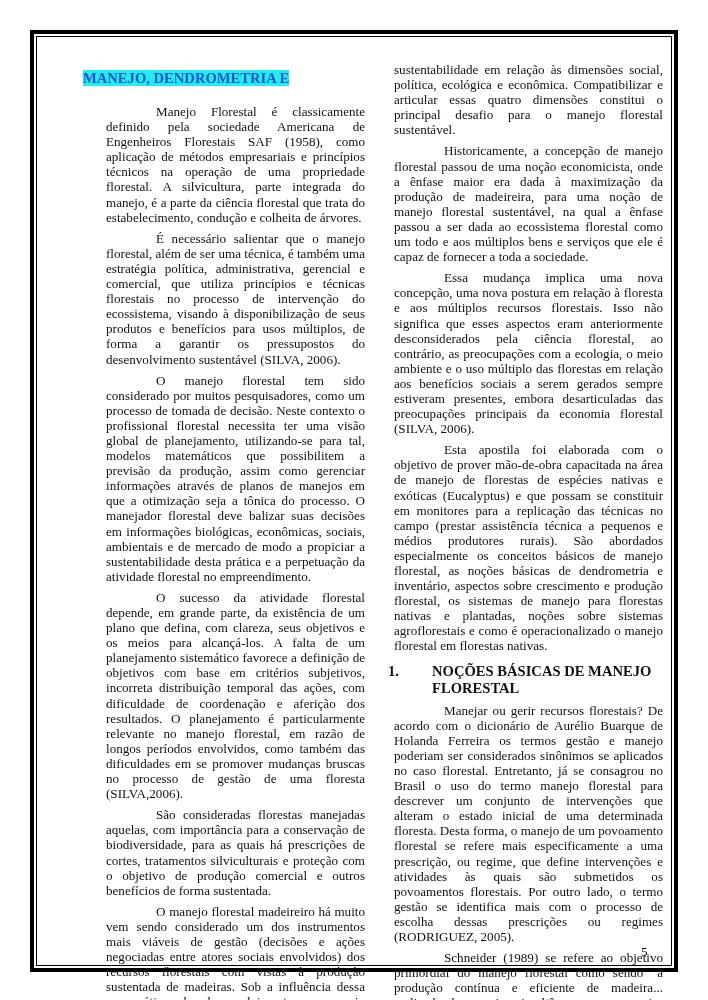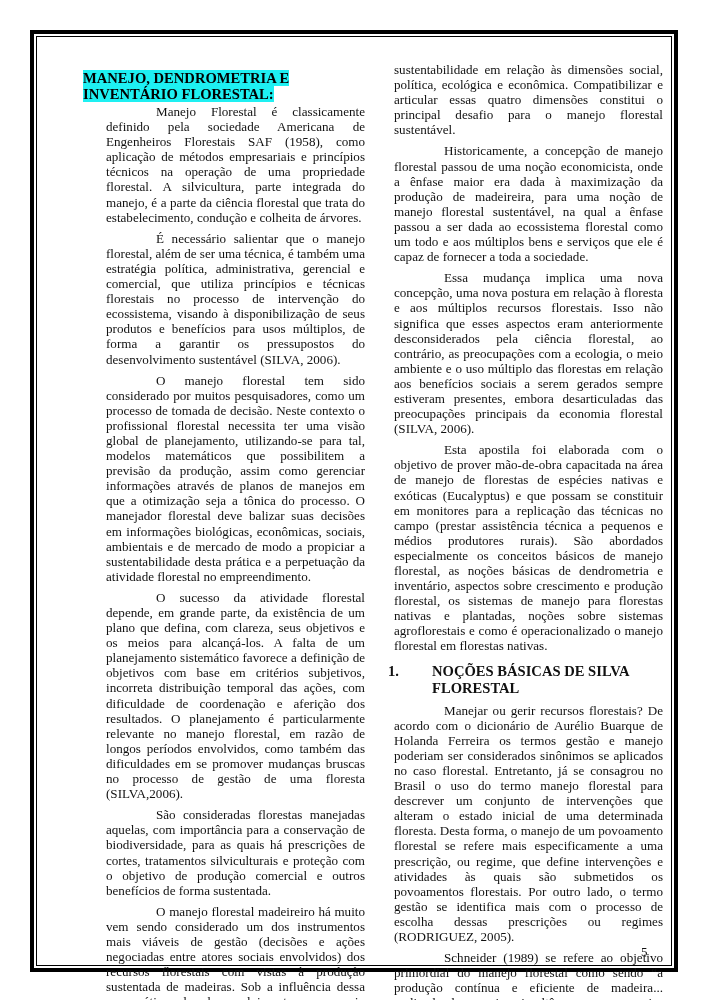--- a/index.html
+++ b/index.html
@@ -6,59 +6,58 @@
   body { width:708px; height:1000px; position:relative; overflow:hidden;
          font-family:"Liberation Serif", "DejaVu Serif", serif; color:#111; }
   .frame-outer { position:absolute; left:30px; top:30px; width:648px; height:942px;
          box-sizing:border-box; border:4px solid #000; }
   .frame-inner { position:absolute; left:2px; top:2px; right:2px; bottom:2px;
          border:1px solid #000; }
   .col { position:absolute; font-size:13.1px; line-height:15.1px; text-align:justify; }
   .col-left { left:100px; top:98px; width:271px; }
   .col-right { left:388px; top:56px; width:281px; }
   .heading { position:absolute; left:83px; top:60px; width:240px;
-         font-family:"Liberation Serif", serif; font-weight:bold; font-size:14.6px; line-height:16px; color:#000000; }
+         font-family:"Liberation Serif", serif; font-weight:bold; font-size:14.6px; line-height:16px; color:#1d4ed8; }
   .heading span { background:var(--hl, #1ef0f2); }
   p { margin:6px; }
   p.indent { text-indent:50px; }
   .section-heading { display:flex; font-weight:bold; font-size:14.6px; line-height:17px;
          margin:9px 0 5px 0; text-align:left; }
   .section-heading .num { width:44px; flex:none; }
   .page-number { position:absolute; left:641px; top:944px; font-size:13px; }
 </style>
 </head>
 <body>
 
 <div class="frame-outer">
   <div class="frame-inner"></div>
 </div>
 
 <h1 class="heading">
   <span>MANEJO, DENDROMETRIA E</span><br>
-  <span>INVENTÁRIO FLORESTAL:</span>
 </h1>
 
 <div class="col col-left">
   <p class="indent">Manejo Florestal é classicamente definido pela sociedade Americana de Engenheiros Florestais SAF (1958), como aplicação de métodos empresariais e princípios técnicos na operação de uma propriedade florestal. A silvicultura, parte integrada do manejo, é a parte da ciência florestal que trata do estabelecimento, condução e colheita de árvores.</p>
   <p class="indent">É necessário salientar que o manejo florestal, além de ser uma técnica, é também uma estratégia política, administrativa, gerencial e comercial, que utiliza princípios e técnicas florestais no processo de intervenção do ecossistema, visando à disponibilização de seus produtos e benefícios para usos múltiplos, de forma a garantir os pressupostos do desenvolvimento sustentável (SILVA, 2006).</p>
   <p class="indent">O manejo florestal tem sido considerado por muitos pesquisadores, como um processo de tomada de decisão. Neste contexto o profissional florestal necessita ter uma visão global de planejamento, utilizando-se para tal, modelos matemáticos que possibilitem a previsão da produção, assim como gerenciar informações através de planos de manejos em que a otimização seja a tônica do processo. O manejador florestal deve balizar suas decisões em informações biológicas, econômicas, sociais, ambientais e de mercado de modo a propiciar a sustentabilidade desta prática e a perpetuação da atividade florestal no empreendimento.</p>
   <p class="indent">O sucesso da atividade florestal depende, em grande parte, da existência de um plano que defina, com clareza, seus objetivos e os meios para alcançá-los. A falta de um planejamento sistemático favorece a definição de objetivos com base em critérios subjetivos, incorreta distribuição temporal das ações, com dificuldade de coordenação e aferição dos resultados. O planejamento é particularmente relevante no manejo florestal, em razão de longos períodos envolvidos, como também das dificuldades em se promover mudanças bruscas no processo de gestão de uma floresta (SILVA,2006).</p>
   <p class="indent">São consideradas florestas manejadas aquelas, com importância para a conservação de biodiversidade, para as quais há prescrições de cortes, tratamentos silviculturais e proteção com o objetivo de produção comercial e outros benefícios de forma sustentada.</p>
   <p class="indent">O manejo florestal madeireiro há muito vem sendo considerado um dos instrumentos mais viáveis de gestão (decisões e ações negociadas entre atores sociais envolvidos) dos recursos florestais com vistas à produção sustentada de madeiras. Sob a influência dessa nova ótica de desenvolvimento, o manejo florestal passa a incorporar, também, a idéia do desenvolvimento sustentável (SILVA,2006).</p>
   <p class="indent">Para atender aos princípios do desenvolvimento sustentável, o manejo florestal precisa contemplar, em seus objetivos, a buscada</p>
 </div>
 
 <div class="col col-right">
   <p>sustentabilidade em relação às dimensões social, política, ecológica e econômica. Compatibilizar e articular essas quatro dimensões constitui o principal desafio para o manejo florestal sustentável.</p>
   <p class="indent">Historicamente, a concepção de manejo florestal passou de uma noção economicista, onde a ênfase maior era dada à maximização da produção de madeireira, para uma noção de manejo florestal sustentável, na qual a ênfase passou a ser dada ao ecossistema florestal como um todo e aos múltiplos bens e serviços que ele é capaz de fornecer a toda a sociedade.</p>
   <p class="indent">Essa mudança implica uma nova concepção, uma nova postura em relação à floresta e aos múltiplos recursos florestais. Isso não significa que esses aspectos eram anteriormente desconsiderados pela ciência florestal, ao contrário, as preocupações com a ecologia, o meio ambiente e o uso múltiplo das florestas em relação aos benefícios sociais a serem gerados sempre estiveram presentes, embora desarticuladas das preocupações principais da economia florestal (SILVA, 2006).</p>
   <p class="indent">Esta apostila foi elaborada com o objetivo de prover mão-de-obra capacitada na área de manejo de florestas de espécies nativas e exóticas (Eucalyptus) e que possam se constituir em monitores para a replicação das técnicas no campo (prestar assistência técnica a pequenos e médios produtores rurais). São abordados especialmente os conceitos básicos de manejo florestal, as noções básicas de dendrometria e inventário, aspectos sobre crescimento e produção florestal, os sistemas de manejo para florestas nativas e plantadas, noções sobre sistemas agroflorestais e como é operacionalizado o manejo florestal em florestas nativas.</p>
 
   <h2 class="section-heading">
     <span class="num">1.</span>
-    <span>NOÇÕES BÁSICAS DE SILVA FLORESTAL</span>
+    <span>NOÇÕES BÁSICAS DE MANEJO FLORESTAL</span>
   </h2>
 
   <p class="indent">Manejar ou gerir recursos florestais? De acordo com o dicionário de Aurélio Buarque de Holanda Ferreira os termos gestão e manejo poderiam ser considerados sinônimos se aplicados no caso florestal. Entretanto, já se consagrou no Brasil o uso do termo manejo florestal para descrever um conjunto de intervenções que alteram o estado inicial de uma determinada floresta. Desta forma, o manejo de um povoamento florestal se refere mais especificamente a uma prescrição, ou regime, que define intervenções e atividades às quais são submetidos os povoamentos florestais. Por outro lado, o termo gestão se identifica mais com o processo de escolha dessas prescrições ou regimes (RODRIGUEZ, 2005).</p>
   <p class="indent">Schneider (1989) se refere ao objetivo primordial do manejo florestal como sendo “a produção contínua e eficiente de madeira... realizada de maneira simultânea com um maior incremento possível de água de boa qualidade, da fauna, da flora dos locais recreativos e da estética da paisagem, sem</p>
 </div>
 
 <div class="page-number">5</div>
 
 </body></html>

